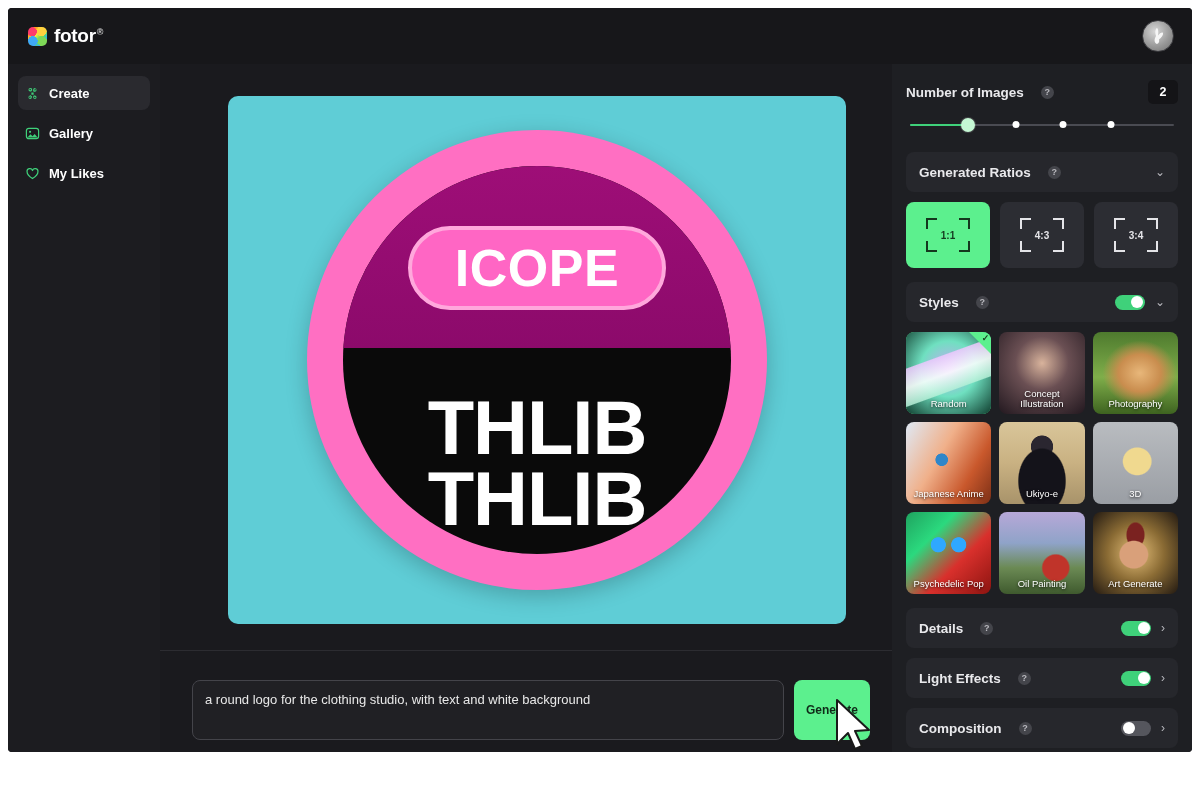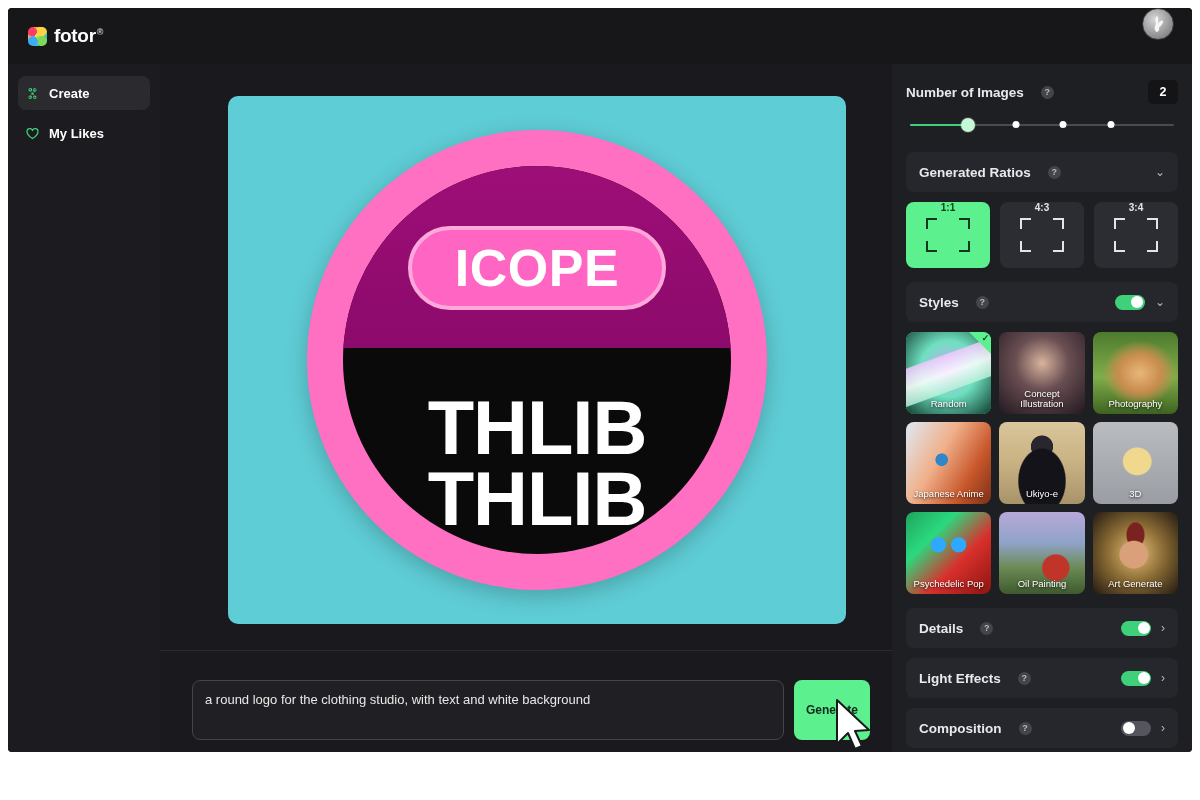--- a/index.html
+++ b/index.html
@@ -14,21 +14,21 @@
     width: 1184px; height: 744px;
     background: #111113;
     border-radius: 4px;
     overflow: hidden;
   }
 
   
   .topbar {
     position: absolute; left: 0; top: 0; width: 1184px; height: 56px;
     background: #17171A;
-    display: flex; justify-content: space-between;
+    display: flex; align-items: center; justify-content: space-between;
     padding: 0 18px 0 20px;
   }
   .brand { display: flex; align-items: center; gap: 7px; }
   .brand-mark {
     width: 19px; height: 19px; border-radius: 5px;
     background:
       radial-gradient(circle at 22% 25%, #ff3b6b 0 22%, transparent 23%),
       radial-gradient(circle at 72% 22%, #ffd23f 0 24%, transparent 25%),
       radial-gradient(circle at 25% 74%, #3fa9f5 0 24%, transparent 25%),
       radial-gradient(circle at 75% 75%, #7ed957 0 24%, transparent 25%),
@@ -210,21 +210,21 @@
   .toggle .knob {
     position: absolute; top: 1.5px; right: 1.5px;
     width: 12px; height: 12px; border-radius: 50%; background: #ffffff;
   }
   .toggle.off .knob { right: auto; left: 1.5px; }
 
   .ratios { display: flex; gap: 10px; margin-bottom: 14px; }
   .ratio {
     flex: 1; height: 66px; border-radius: 8px;
     background: #2C2D33; position: relative;
-    display: flex; justify-content: center;
+    display: flex; align-items: center; justify-content: center;
     color: #e4e4e8; font-size: 10px; font-weight: bold; cursor: pointer;
   }
   .ratio.sel { background: #5CF08E; color: #16391f; }
   .corner { position: absolute; width: 11px; height: 11px; border-color: #ffffff; }
   .ratio.sel .corner { border-color: #14381e; }
   .c-tl { top: 16px; left: 20px; border-left: 2px solid; border-top: 2px solid; }
   .c-tr { top: 16px; right: 20px; border-right: 2px solid; border-top: 2px solid; }
   .c-bl { bottom: 16px; left: 20px; border-left: 2px solid; border-bottom: 2px solid; }
   .c-br { bottom: 16px; right: 20px; border-right: 2px solid; border-bottom: 2px solid; }
 
@@ -276,20 +276,30 @@
   </div>
 
   <div class="sidebar">
     <div class="nav-item active">
       <span class="nav-ico">
         <svg width="15" height="15" viewBox="0 0 16 16">
           <path d="M5.5 2.2a1.8 1.8 0 1 0 0 3.6h1.3V4.5h-1.3a.8.8 0 1 1 .8-.8v1.3h1.3V3.7A1.8 1.8 0 0 0 5.5 2.2zM10.5 2.2a1.8 1.8 0 0 0-1.8 1.8v1.8h1.3V4c0-.4.4-.8.8-.8a.8.8 0 1 1 0 1.6H9.5v1.3h1a1.8 1.8 0 0 0 0-3.6zM6.8 6.8h2.4v2.4H6.8zM5.5 10.2a1.8 1.8 0 1 0 1.8 1.8v-1.3H6v1.3a.8.8 0 1 1-.8-.8h1.3V9.9H5.5zM10.5 10.2H9.2v1.3h1.3a.8.8 0 1 1-.8.8v-1.3H8.7V12a1.8 1.8 0 1 0 1.8-1.8z" fill="#3FD17A"></path>
         </svg>
       </span>
       <span>Create</span>
+    </div>
+    <div class="nav-item">
+      <span class="nav-ico">
+        <svg width="15" height="15" viewBox="0 0 16 16">
+          <rect x="1.5" y="2.5" width="13" height="11" rx="2.5" fill="none" stroke="#3FD17A" stroke-width="1.3"></rect>
+          <circle cx="5.4" cy="6.2" r="1.15" fill="#3FD17A"></circle>
+          <path d="M2.6 12.2l3.3-3.4 2.1 2.2 2.3-2.5 3.1 3.7z" fill="#3FD17A"></path>
+        </svg>
+      </span>
+      <span>Gallery</span>
     </div>
     <div class="nav-item">
       <span class="nav-ico">
         <svg width="15" height="15" viewBox="0 0 16 16">
           <path d="M8 13.4S2.2 9.9 2.2 6.2A3 3 0 0 1 8 4.8a3 3 0 0 1 5.8 1.4c0 3.7-5.8 7.2-5.8 7.2z" fill="none" stroke="#3FD17A" stroke-width="1.3" stroke-linejoin="round"></path>
         </svg>
       </span>
       <span>My Likes</span>
     </div>
   </div>

